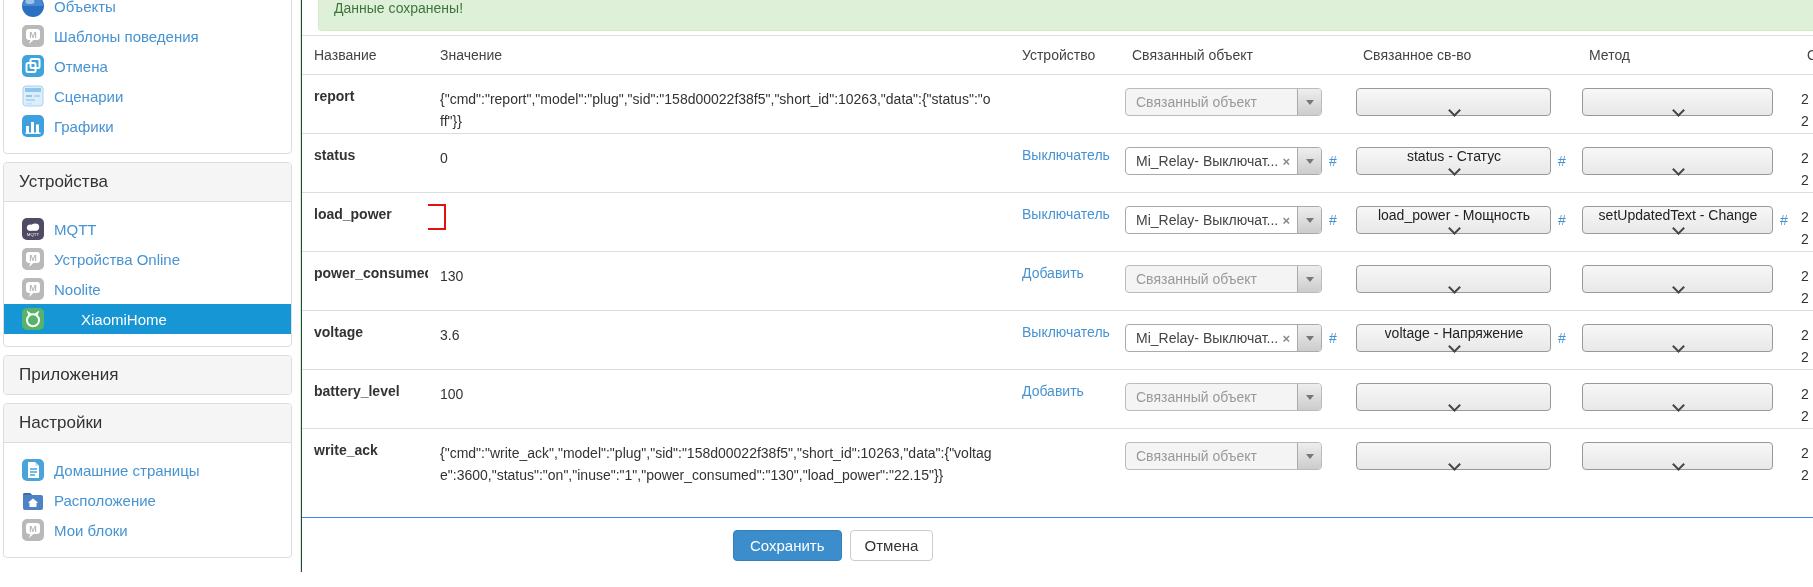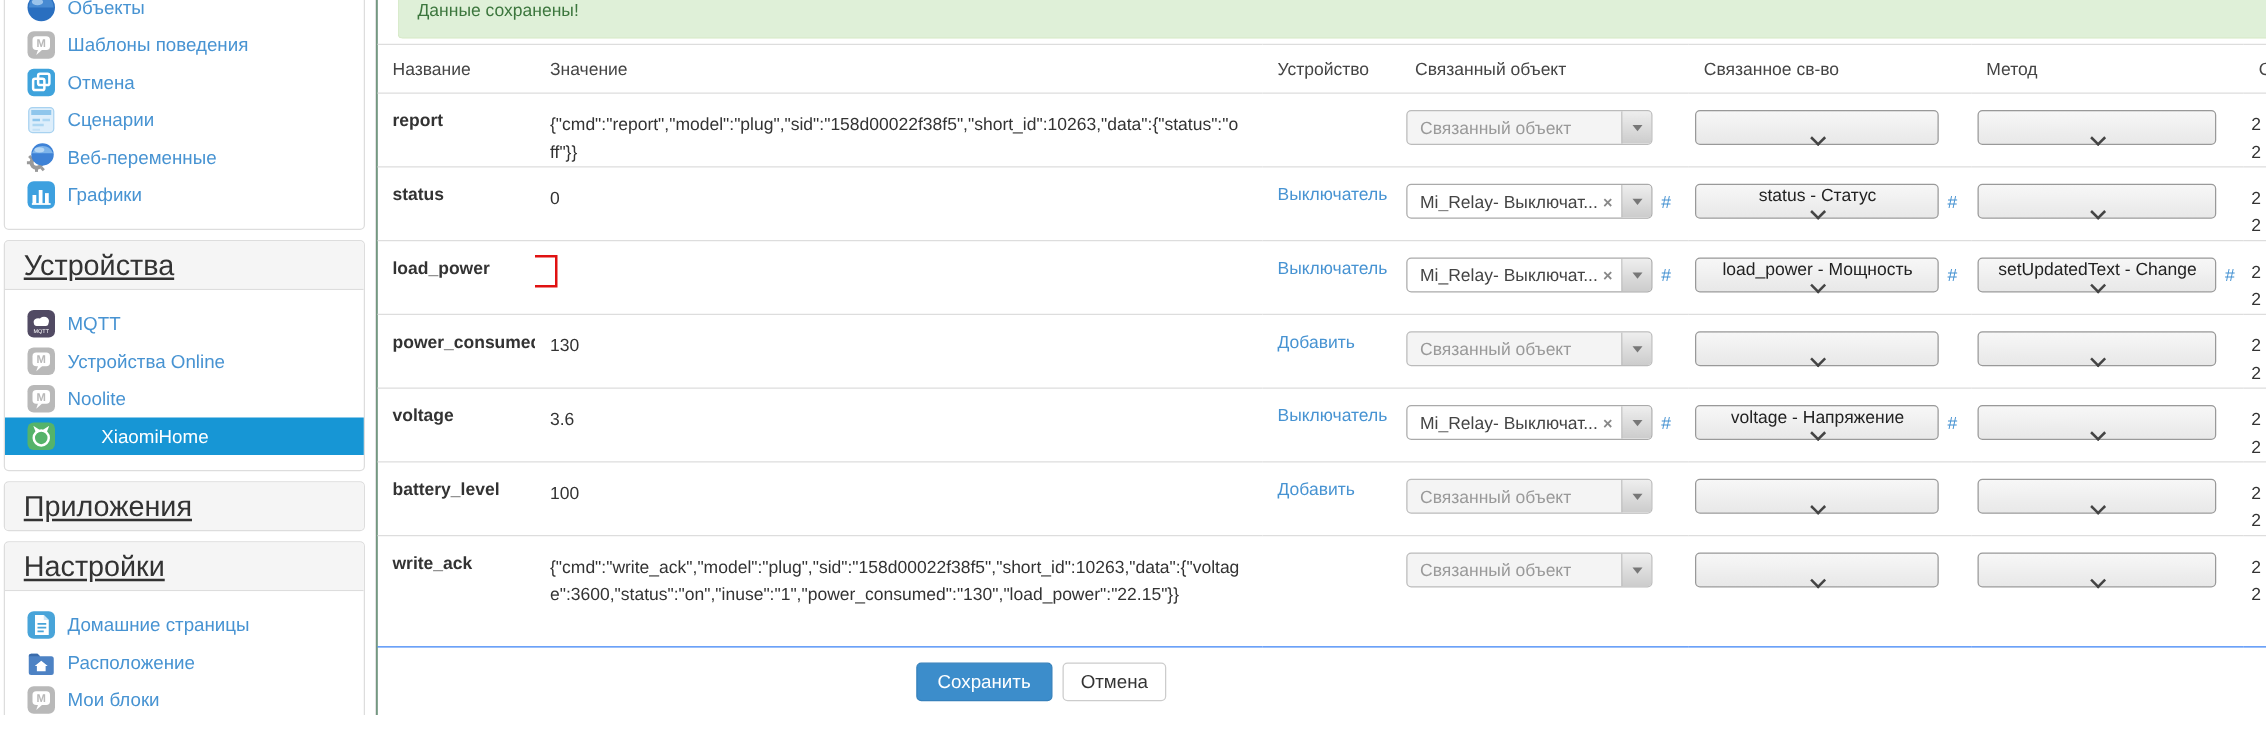--- a/index.html
+++ b/index.html
@@ -5,21 +5,21 @@
   html,body{margin:0;padding:0;background:#fff;}
   .app{position:relative;width:1813px;height:572px;overflow:hidden;background:#14532d;
        font-family:"Liberation Sans","DejaVu Sans",sans-serif;color:#333;}
 
   
   .sidebar{position:absolute;left:0;top:0;width:301px;height:587px;border-right:1px solid #e2e2e2;
            overflow:hidden;background:#fff;box-sizing:border-box;}
   .panel{background:#fff;border:1px solid #ddd;border-radius:4px;margin:0 8px 8px 3px;}
   .panel:first-child{margin-top:-22px;}
   .panel-heading{background:#f5f5f5;border-bottom:1px solid #ddd;border-radius:3px 3px 0 0;
-                 padding:9px 15px;font-size:23px;line-height:20px;color:#333;text-decoration:underline;}
+                 padding:9px 15px;font-size:17px;line-height:20px;color:#333;}
   .panel-heading.no-border{border-bottom:none;border-radius:3px;}
   .panel-list{padding:12px 0;}
   .side-item{display:flex;align-items:center;gap:9px;height:30px;padding-left:17px;cursor:pointer;}
   .side-item .icon{width:24px;height:24px;flex:0 0 24px;}
   .side-item .icon svg{width:24px;height:24px;display:block;}
   .side-label{font-size:15px;color:#4793d2;white-space:nowrap;}
   .side-item.selected{background:#1796d5;gap:36px;}
   .side-item.selected .side-label{color:#fff;}
 
   
@@ -122,40 +122,20 @@
                 <rect x="13" y="11" width="6" height="2" fill="#aed7f2"></rect>
                 <rect x="5" y="15" width="9" height="2" fill="#aed7f2"></rect>
                 <rect x="5" y="19" width="6" height="1.6" fill="#c4e1f6"></rect>
               </svg>
             </span>
             <span class="side-label">Сценарии</span>
           </div>
           <div class="side-item">
             <span class="icon">
               <svg viewBox="0 0 24 24">
-                <g fill="#9a9a9a">
-                  <rect x="7" y="8.5" width="2.4" height="3"></rect>
-                  <rect x="7" y="20.5" width="2.4" height="3"></rect>
-                  <rect x="0.5" y="15" width="3" height="2.4"></rect>
-                  <rect x="13" y="15" width="3" height="2.4"></rect>
-                  <rect x="2.2" y="10.4" width="2.4" height="3" transform="rotate(-45 3.4 11.9)"></rect>
-                  <rect x="11.8" y="19.6" width="2.4" height="3" transform="rotate(-45 13 21.1)"></rect>
-                </g>
-                <circle cx="8.2" cy="16.2" r="5.6" fill="#9a9a9a"></circle>
-                <circle cx="8.2" cy="16.2" r="2.3" fill="#fff"></circle>
-                <circle cx="13" cy="9.5" r="9" fill="#3e82d6"></circle>
-                <path d="M4.6 8.5a9 9 0 0 1 16.8 0z" fill="#7db4ea"></path>
-                <ellipse cx="10.5" cy="5.8" rx="4" ry="2.1" fill="#bddaf5" opacity="0.9"></ellipse>
-              </svg>
-            </span>
-            <span class="side-label">Веб-переменные</span>
-          </div>
-          <div class="side-item">
-            <span class="icon">
-              <svg viewBox="0 0 24 24">
                 <rect x="1" y="1" width="22" height="22" rx="5" fill="#3da0df"></rect>
                 <g fill="#fff">
                   <rect x="5" y="12" width="3" height="7"></rect>
                   <rect x="10" y="8" width="3" height="11"></rect>
                   <rect x="15" y="10.5" width="3" height="8.5"></rect>
                   <rect x="4.5" y="18.5" width="15" height="1.4"></rect>
                 </g>
               </svg>
             </span>
             <span class="side-label">Графики</span>

